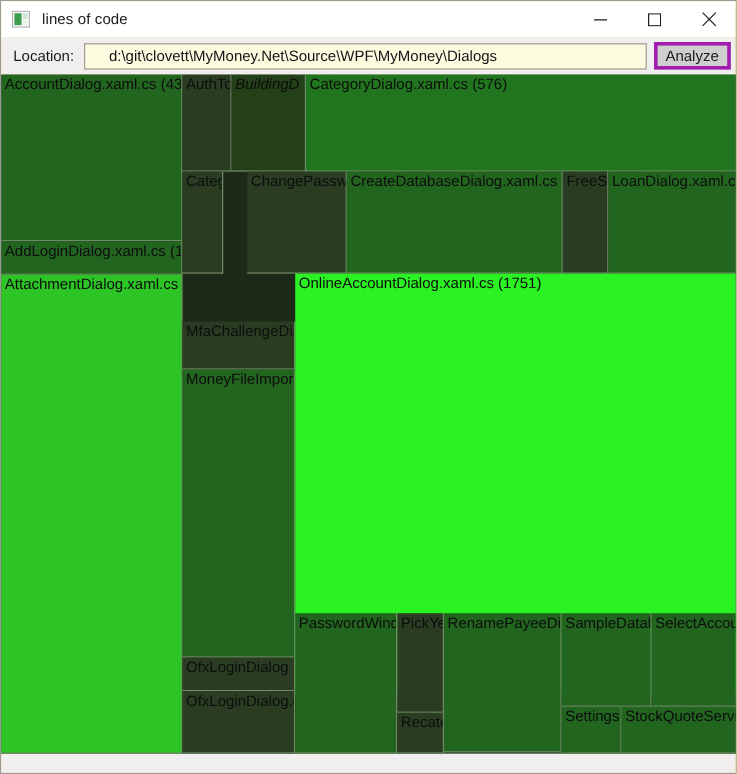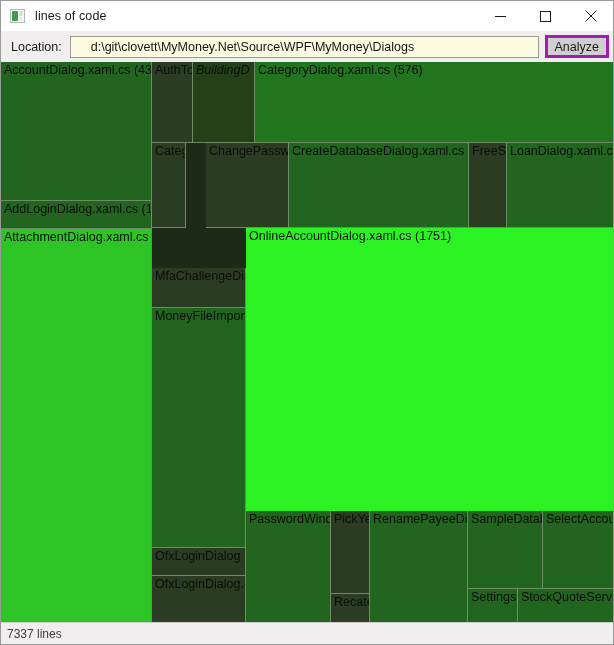--- a/index.html
+++ b/index.html
@@ -296,17 +296,14 @@
         </div>
         <div class="tile" style="left: 467px; top: 527px; width: 50px; height: 39px; background: rgb(34, 101, 31);">
           <div class="tile-label">SettingsD</div>
         </div>
         <div class="tile" style="left: 517px; top: 527px; width: 97px; height: 39px; background: rgb(34, 101, 31);">
           <div class="tile-label">StockQuoteServic</div>
         </div>
       </div>
   </div>
 
-  <div id="status-bar">
-    <div id="status-text">7337 lines</div>
-  </div>
 
 </div>
 
 </body></html>

